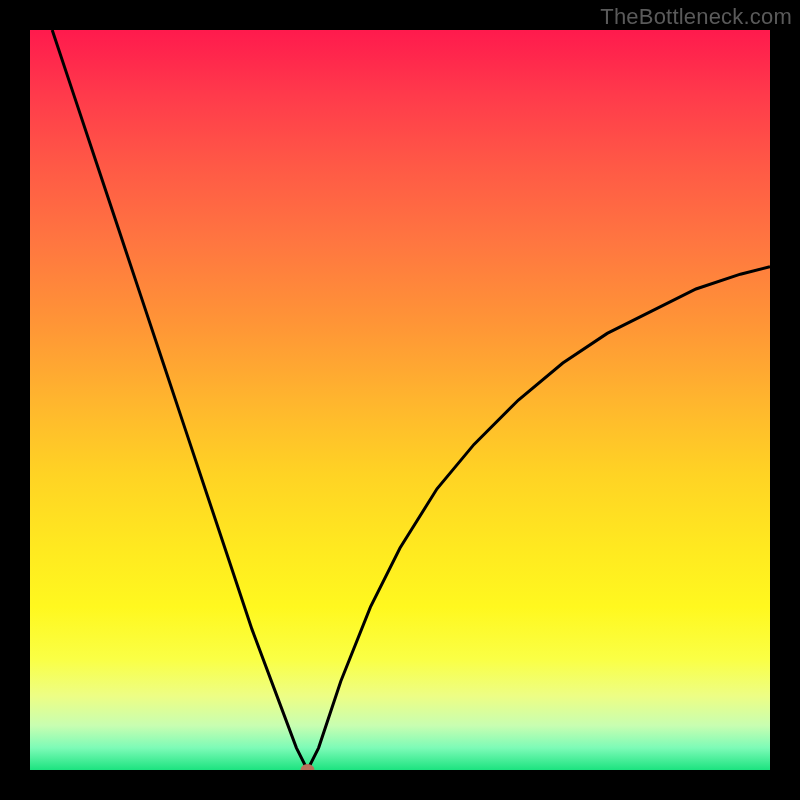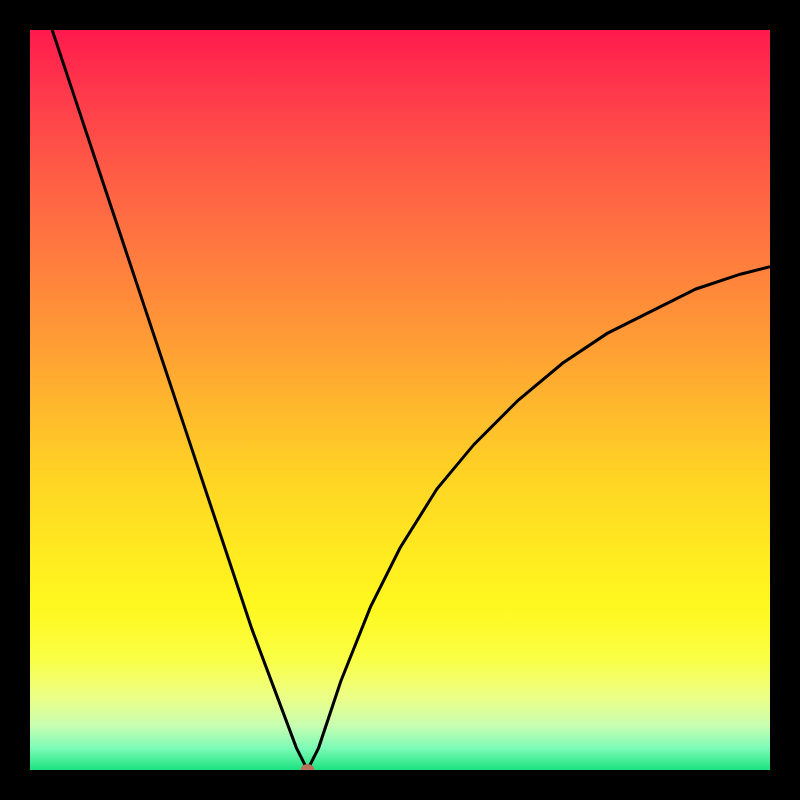--- a/index.html
+++ b/index.html
@@ -67,13 +67,14 @@
 
   <div class="plot-area">
     <div class="gradient-bg"></div>
 
     <svg id="curve-svg" class="curve-svg" viewBox="0 0 740 740" preserveAspectRatio="none">
       <path id="curve-path" d="M22.20 0.00 L44.40 66.60 L66.60 133.20 L88.80 199.80 L111.00 266.40 L133.20 333.00 L155.40 399.60 L177.60 466.20 L199.80 532.80 L222.00 599.40 L244.20 658.60 L266.40 717.80 L277.50 740.00 L288.60 717.80 L310.80 651.20 L340.40 577.20 L370.00 518.00 L407.00 458.80 L444.00 414.40 L488.40 370.00 L532.80 333.00 L577.20 303.40 L621.60 281.20 L666.00 259.00 L710.40 244.20 L740.00 236.80" fill="none" stroke="#000000" stroke-width="3"></path>
       <ellipse id="marker-dot" cx="277.50" cy="740.00" rx="7" ry="6" fill="#b9725c"></ellipse>
     </svg>
   </div>
 
+  <div class="watermark">TheBottleneck.com</div>
 </div>
 
 </body></html>

